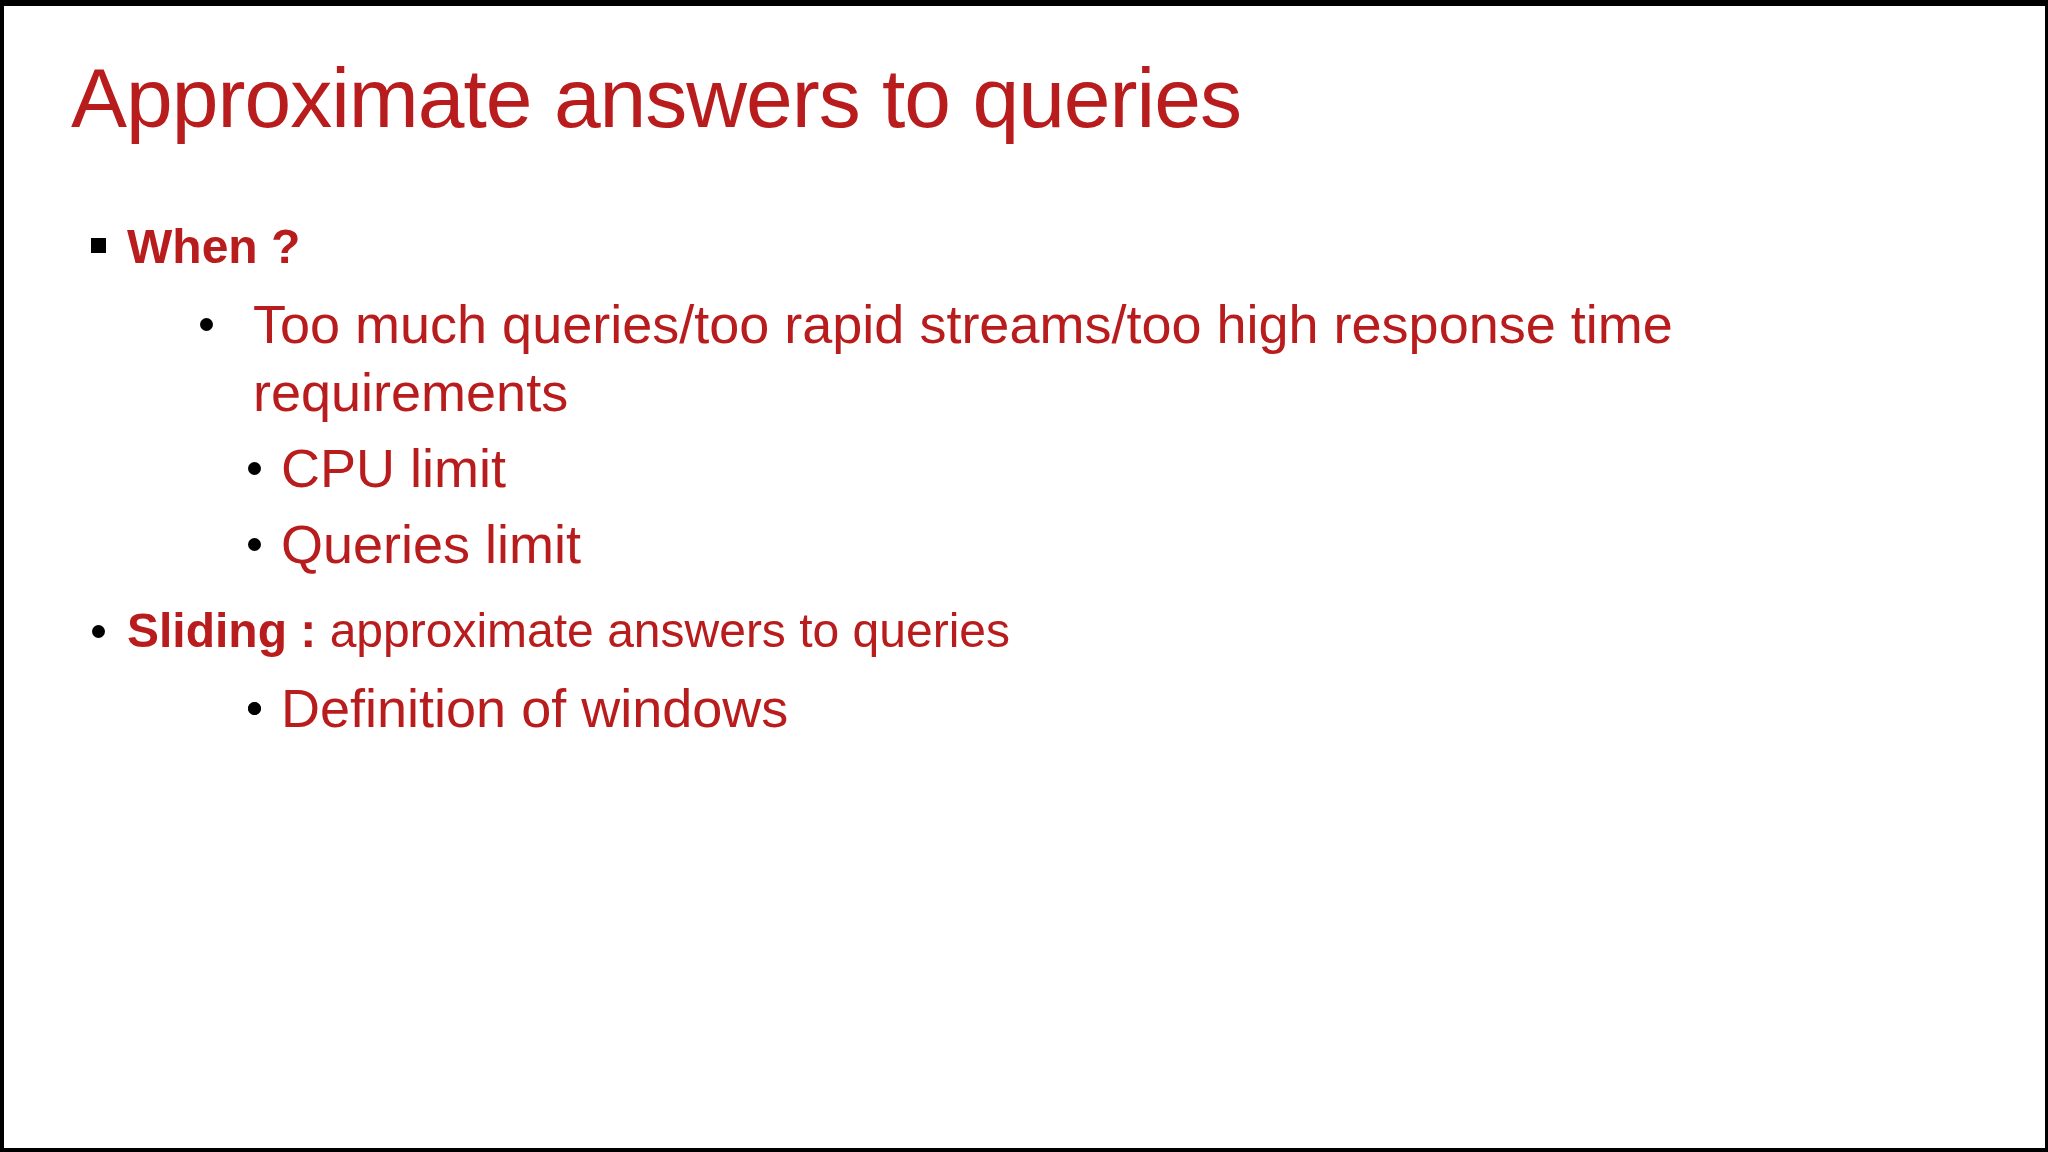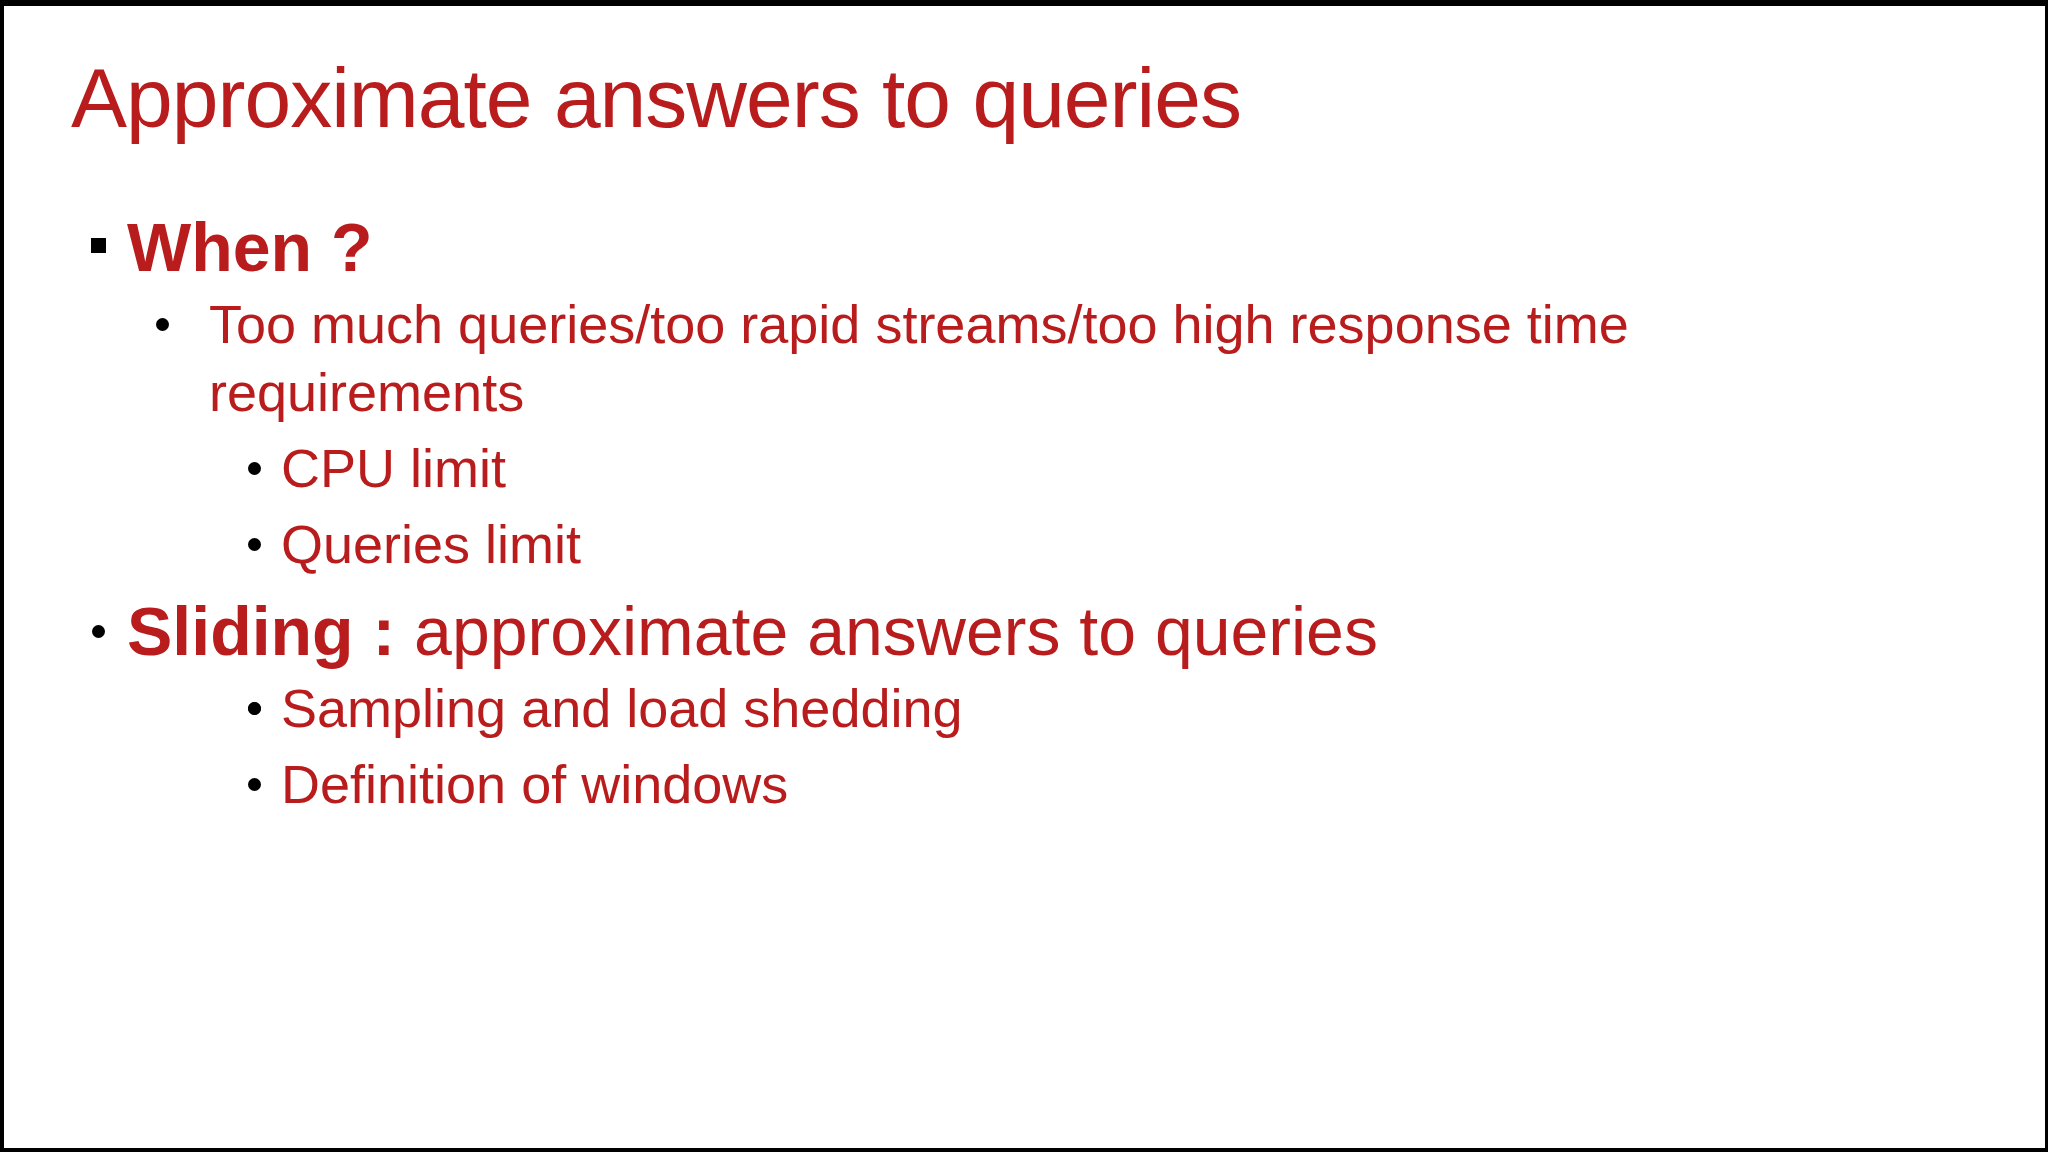--- a/index.html
+++ b/index.html
@@ -33,31 +33,32 @@
     margin: 0;
     padding: 0;
   }
   .li {
     position: relative;
     font-size: 54px;
     line-height: 68px;
     margin: 0 0 8px 0;
   }
   .l1 {
-    font-size: 68px;
+    font-size: 48px;
     line-height: 70px;
     padding-left: 123px;
   }
   .l2 { padding-left: 205px; }
   .l3 { padding-left: 277px; }
   .first-item { margin-top: 66px; }
   .group-gap { margin-top: 18px; }
   .wide {
     box-sizing: border-box;
     max-width: 1675px;
+    margin-left: 44px;
   }
   .marker {
     position: absolute;
     background: #000000;
   }
   .square {
     left: 87px;
     top: 26px;
     width: 15px;
     height: 15px;
@@ -103,24 +104,20 @@
 
     <li class="li l1 group-gap">
       <span class="marker dot"></span>
       <span class="t bold">Sliding :</span><span class="t"> approximate answers to queries</span>
     </li>
 
     <li class="li l3">
       <span class="marker dot"></span>
     </li>
 
-    <li class="li l3">
-      <span class="marker dot"></span>
-      <span class="t">Sampling and load shedding</span>
-    </li>
 
     <li class="li l3">
       <span class="marker dot"></span>
       <span class="t">Definition of windows</span>
     </li>
 
   </ul>
 </div>
 
 </body></html>

